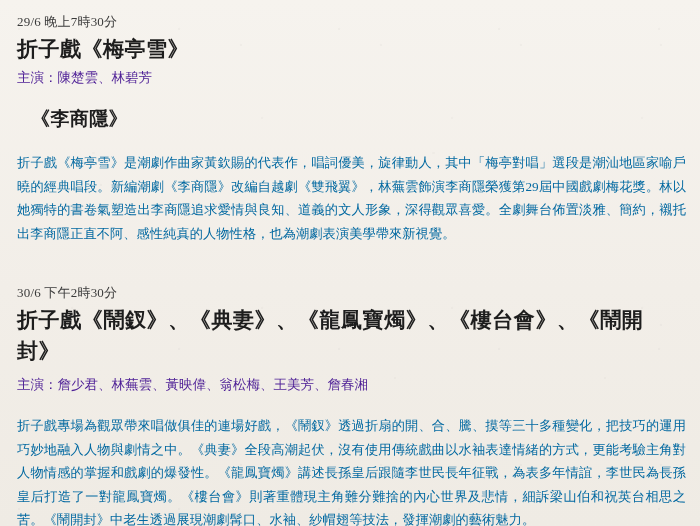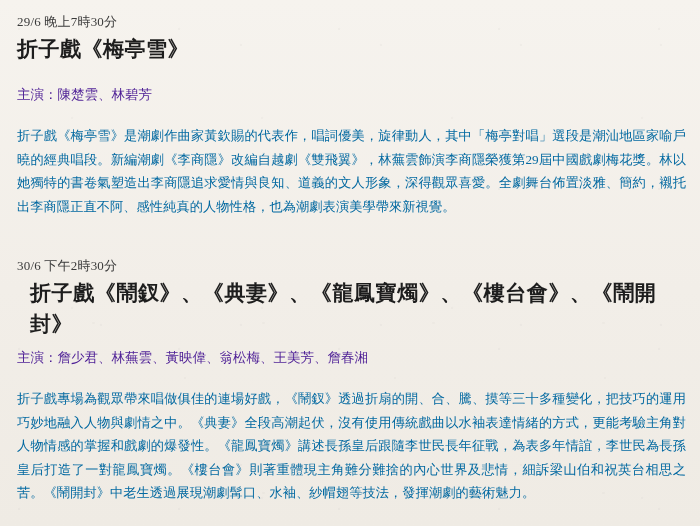--- a/index.html
+++ b/index.html
@@ -43,21 +43,21 @@
     color: #3a3a3a;
     margin: 4px 0 2px 0;
     letter-spacing: 0.2px;
   }
 
   .prog-title {
     font-size: 21px;
     line-height: 30px;
     font-weight: 700;
     color: #1d1d1d;
-    margin: 2px 0 20px 0;
+    margin: 2px 0 3px 0;
     letter-spacing: 0.5px;
   }
 
   .cast {
     font-size: 13.5px;
     line-height: 22px;
     color: #4c1d95;
     margin: 0 0 4px 0;
   }
 
@@ -84,33 +84,34 @@
     letter-spacing: 0.1px;
   }
 
   .gap-lg { height: 34px; }
 
   .sec2-title {
     font-size: 21px;
     line-height: 31px;
     font-weight: 700;
     color: #1d1d1d;
-    margin: 2px 0 7px 13px;
+    margin: 2px 0 7px 0;
     letter-spacing: 0.6px;
   }
 </style>
 </head>
 <body>
 
 <div class="page">
 
   <div class="block">
     <p class="datetime">29/6 晚上7時30分</p>
     <h1 class="prog-title">折子戲《梅亭雪》</h1>
     <p class="cast">主演：陳楚雲、林碧芳</p>
+    <h2 class="prog-title-sub">《李商隱》</h2>
     <p class="body-text">折子戲《梅亭雪》是潮劇作曲家黃欽賜的代表作，唱詞優美，旋律動人，其中「梅亭對唱」選段是潮汕地區家喻戶曉的經典唱段。新編潮劇《李商隱》改編自越劇《雙飛翼》，林蕪雲飾演李商隱榮獲第29屆中國戲劇梅花獎。林以她獨特的書卷氣塑造出李商隱追求愛情與良知、道義的文人形象，深得觀眾喜愛。全劇舞台佈置淡雅、簡約，襯托出李商隱正直不阿、感性純真的人物性格，也為潮劇表演美學帶來新視覺。</p>
   </div>
 
   <div class="gap-lg"></div>
 
   <div class="block">
     <p class="datetime">30/6 下午2時30分</p>
     <h1 class="sec2-title">折子戲《鬧釵》、《典妻》、《龍鳳寶燭》、《樓台會》、《鬧開封》</h1>
     <p class="cast">主演：詹少君、林蕪雲、黃映偉、翁松梅、王美芳、詹春湘</p>
     <p class="body-text">折子戲專場為觀眾帶來唱做俱佳的連場好戲，《鬧釵》透過折扇的開、合、騰、摸等三十多種變化，把技巧的運用巧妙地融入人物與劇情之中。《典妻》全段高潮起伏，沒有使用傳統戲曲以水袖表達情緒的方式，更能考驗主角對人物情感的掌握和戲劇的爆發性。《龍鳳寶燭》講述長孫皇后跟隨李世民長年征戰，為表多年情誼，李世民為長孫皇后打造了一對龍鳳寶燭。《樓台會》則著重體現主角難分難捨的內心世界及悲情，細訴梁山伯和祝英台相思之苦。《鬧開封》中老生透過展現潮劇髯口、水袖、紗帽翅等技法，發揮潮劇的藝術魅力。</p>

